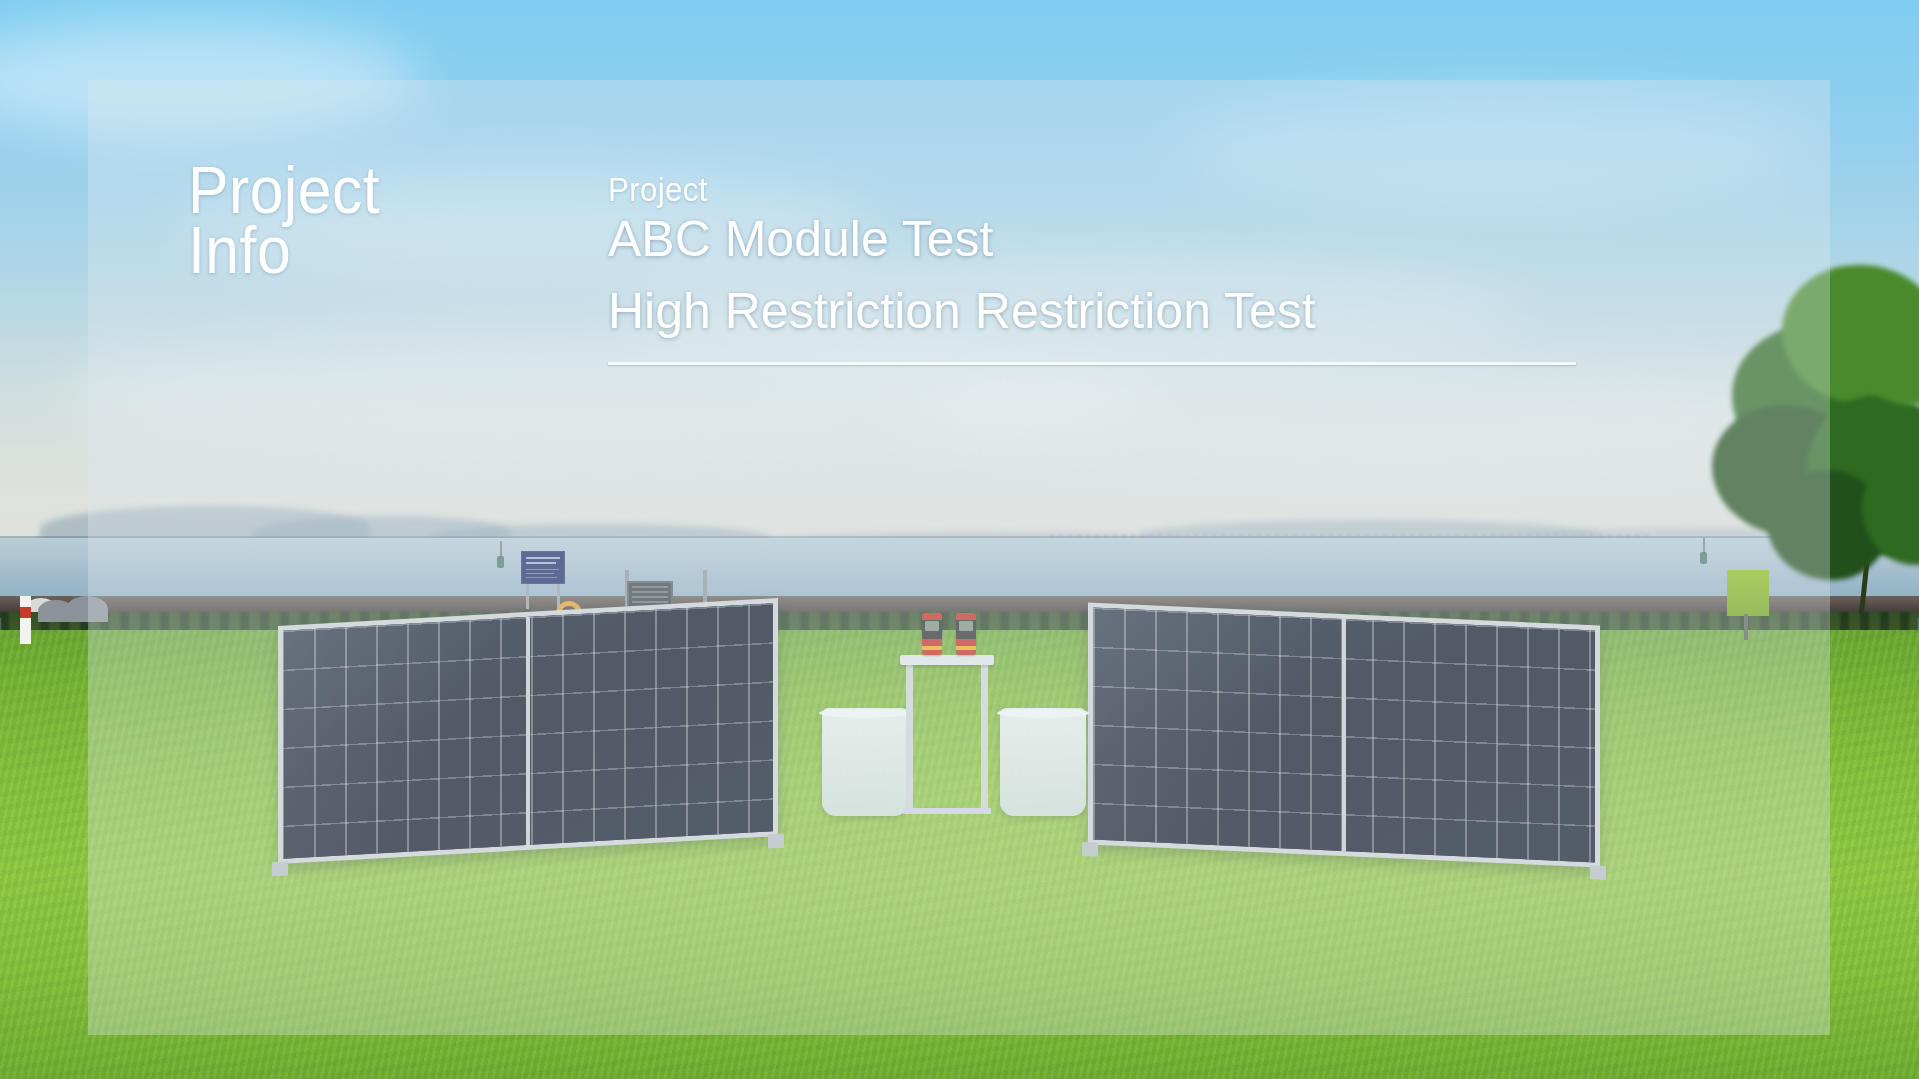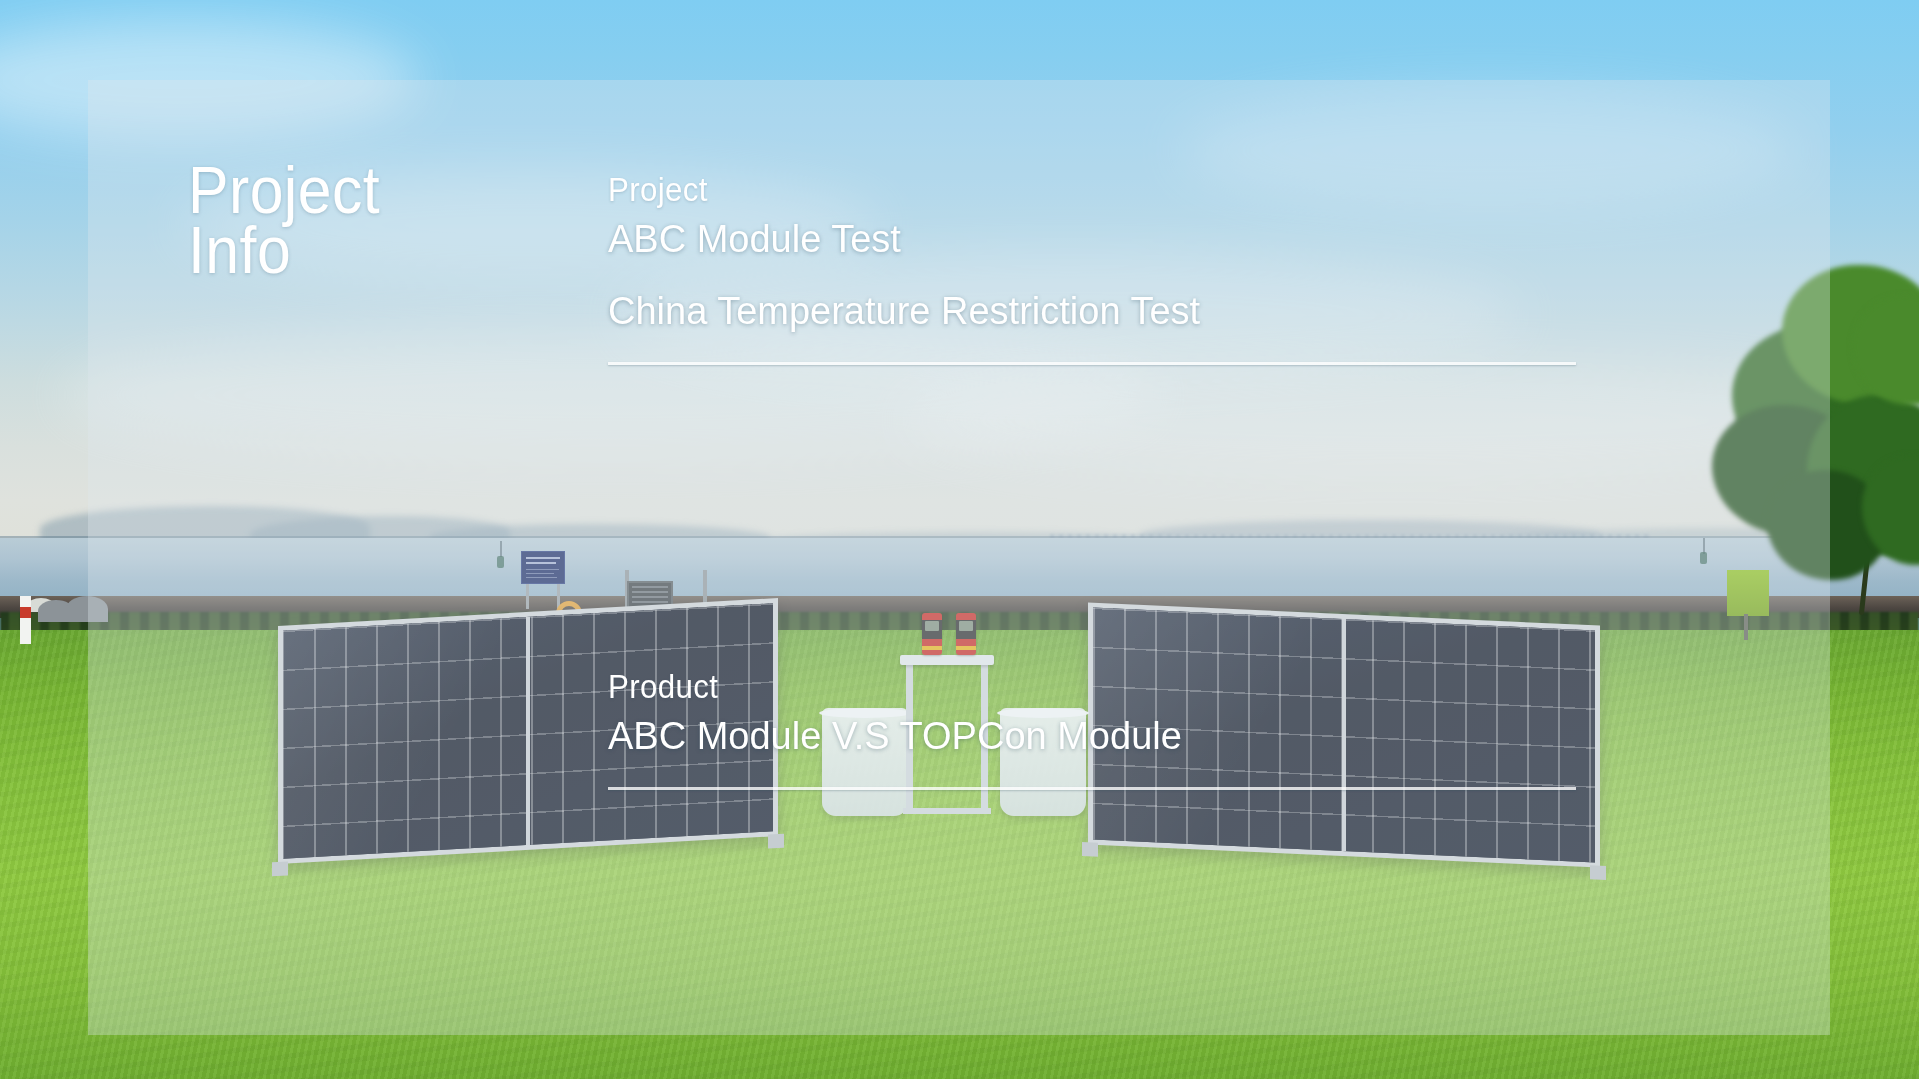--- a/index.html
+++ b/index.html
@@ -268,21 +268,21 @@
     line-height:42px;
     letter-spacing:.4px;
     text-shadow:0 1px 3px rgba(40,70,90,.22);
     transform:scaleX(.92);
     transform-origin:left center;
     display:inline-block;
   }
   .field-value{
     color:#ffffff;
     font-weight:400;
-    font-size:38px;
+    font-size:50px;
     line-height:58px;
     letter-spacing:0px;
     text-shadow:0 1px 4px rgba(30,60,80,.35);
     white-space:nowrap;
   }
   .field-value.sub{margin-top:14px;}
   .rule{
     height:3px;
     background:rgba(255,255,255,.78);
     margin-top:22px;
@@ -413,24 +413,19 @@
   <div class="overlay"></div>
 
   <div class="big-title">
     <span>Project</span>
     <span>Info</span>
   </div>
 
   <div class="blk-project">
     <div class="field-label">Project</div>
     <div class="field-value">ABC Module Test</div>
-    <div class="field-value sub">China Temperature Restriction Test</div>
+    <div class="field-value sub">High Restriction Restriction Test</div>
     <div class="rule"></div>
   </div>
 
 
-  <div class="blk-product">
-    <div class="field-label">Product</div>
-    <div class="field-value">ABC Module V.S TOPCon Module</div>
-    <div class="rule"></div>
-  </div>
 
 </div>
 
 </body></html>

